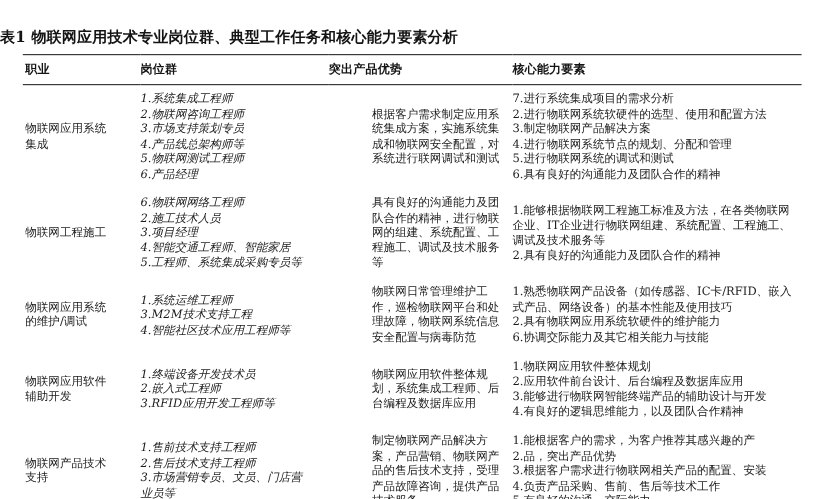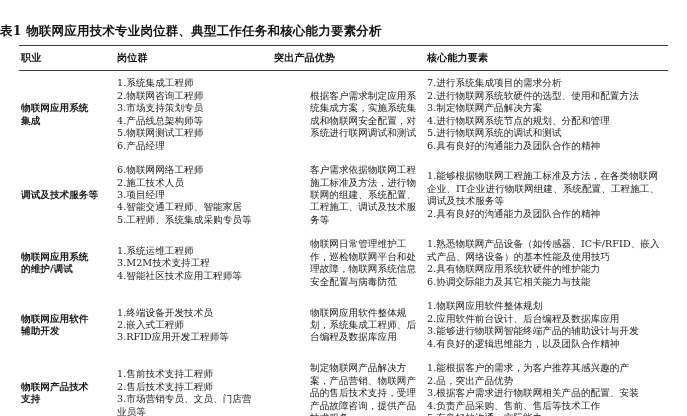--- a/index.html
+++ b/index.html
@@ -59,28 +59,28 @@
     line-height: 1.30;
     vertical-align: middle;
     padding: 6px 5px 6px 0;
     color: #1b1b1b;
     letter-spacing: 0.05px;
     word-break: break-all;
   }
   tbody td.col-occ {
     padding-left: 2px;
     white-space: pre-line;
-    font-weight: bold;
   }
   tbody tr:last-child td {
     border-bottom: 1.4px solid #3a3a3a;
     padding-bottom: 7px;
   }
   .list-line {
     white-space: nowrap;
+    font-style: italic;
   }
   .wrap-line {
     white-space: normal;
   }
   .para {
     white-space: normal;
     margin-left: 36px;
   }
 </style>
 </head>
@@ -123,30 +123,30 @@
           <td class="col-core">
             <div class="wrap-line">7.进行系统集成项目的需求分析</div>
             <div class="wrap-line">2.进行物联网系统软硬件的选型、使用和配置方法</div>
             <div class="wrap-line">3.制定物联网产品解决方案</div>
             <div class="wrap-line">4.进行物联网系统节点的规划、分配和管理</div>
             <div class="wrap-line">5.进行物联网系统的调试和测试</div>
             <div class="wrap-line">6.具有良好的沟通能力及团队合作的精神</div>
           </td>
         </tr>
         <tr>
-          <td class="col-occ">调试及技术服务等</td>
+          <td class="col-occ">物联网工程施工</td>
           <td class="col-post">
             <div class="list-line">6.物联网网络工程师</div>
             <div class="list-line">2.施工技术人员</div>
             <div class="list-line">3.项目经理</div>
             <div class="list-line">4.智能交通工程师、智能家居</div>
             <div class="list-line">5.工程师、系统集成采购专员等</div>
           </td>
           <td class="col-task">
-            <div class="para">客户需求依据物联网工程施工标准及方法，进行物联网的组建、系统配置、工程施工、调试及技术服务等</div>
+            <div class="para">具有良好的沟通能力及团队合作的精神，进行物联网的组建、系统配置、工程施工、调试及技术服务等</div>
           </td>
           <td class="col-core">
             <div class="wrap-line">1.能够根据物联网工程施工标准及方法，在各类物联网企业、IT企业进行物联网组建、系统配置、工程施工、调试及技术服务等</div>
             <div class="wrap-line">2.具有良好的沟通能力及团队合作的精神</div>
           </td>
         </tr>
         <tr>
           <td class="col-occ">物联网应用系统
 的维护/调试</td>
           <td class="col-post">

